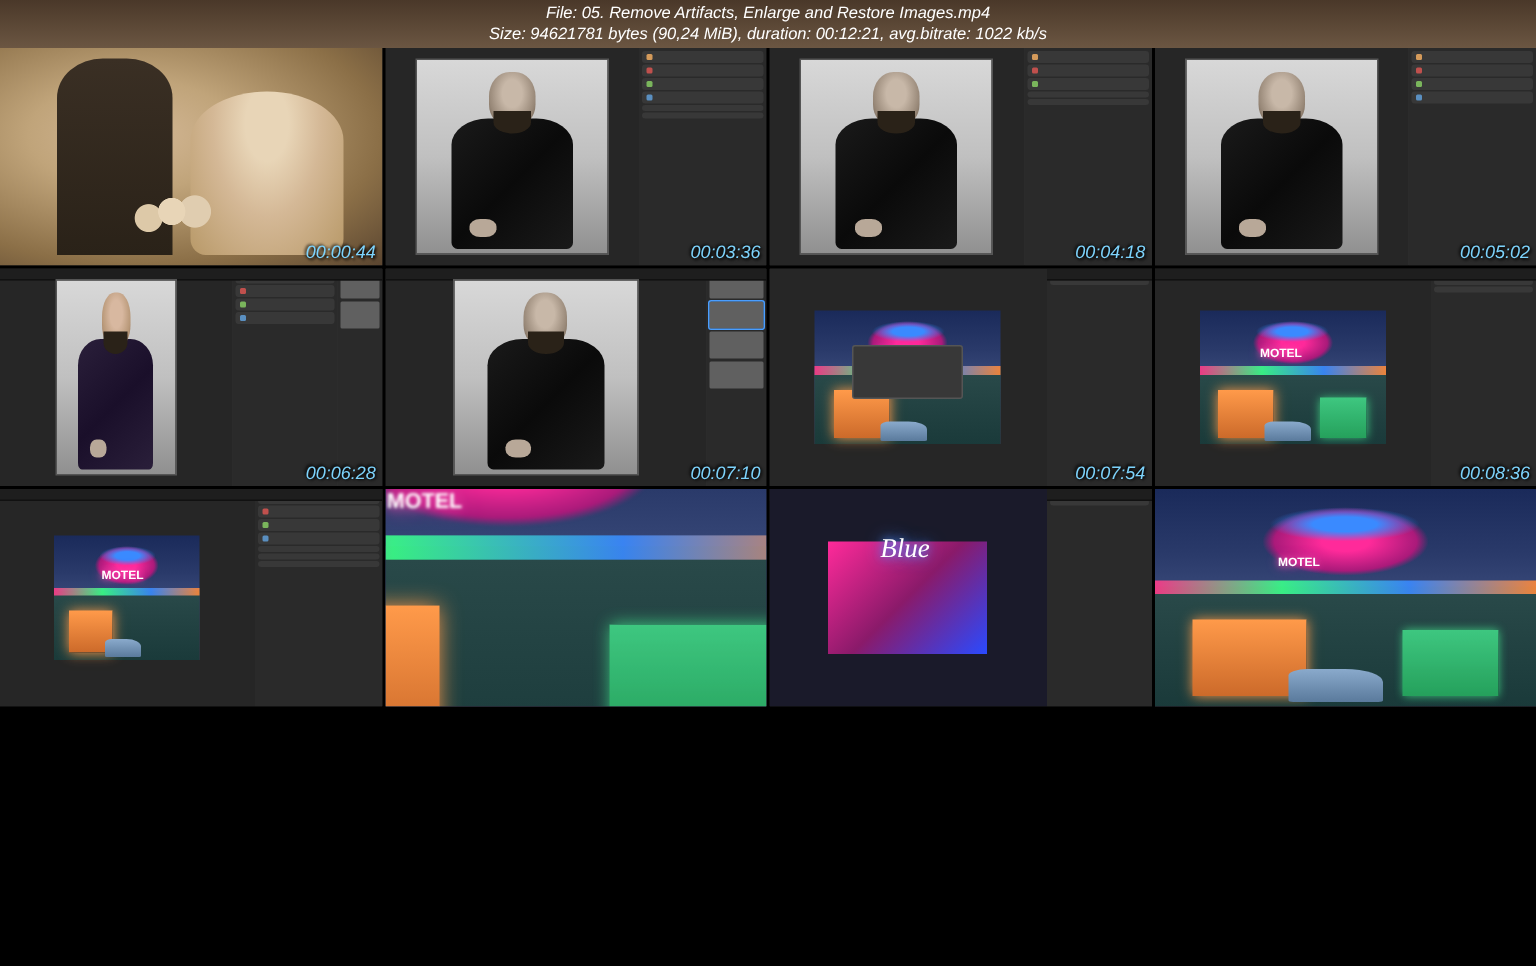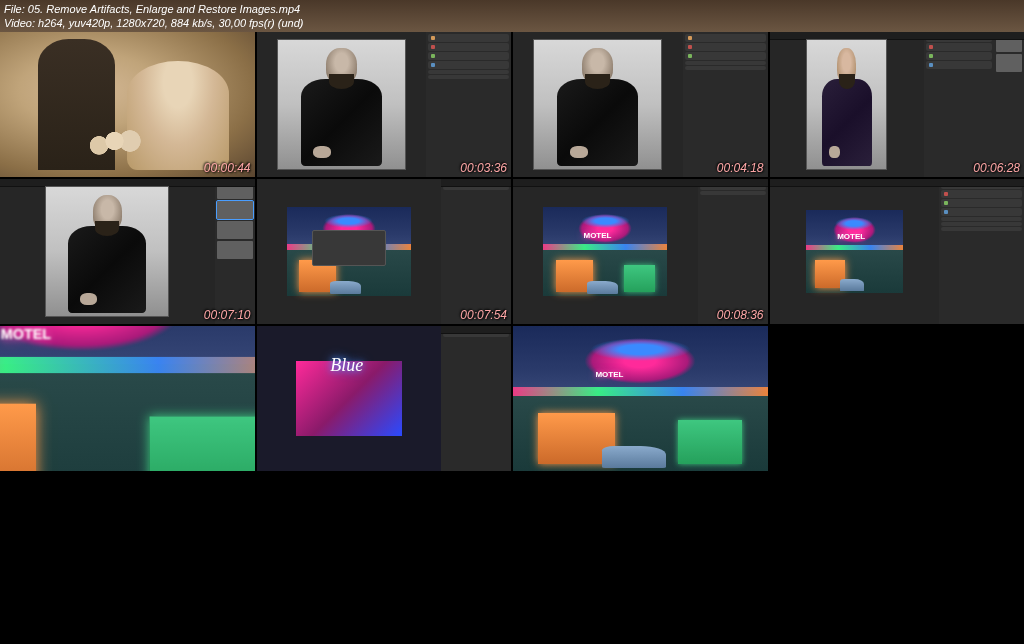--- a/index.html
+++ b/index.html
@@ -10,20 +10,21 @@
     font-family: Arial, sans-serif;
     overflow: hidden;
   }
   .header {
     padding: 2px 4px;
     color: #fff;
     font-size: 11px;
     font-style: italic;
     line-height: 14px;
     background: linear-gradient(to bottom, #4a3829 0%, #6b5642 100%);
+    text-align: center;
   }
   .header-line { white-space: nowrap; }
   .grid {
     display: grid;
     grid-template-columns: repeat(4, 1fr);
     grid-template-rows: repeat(4, 1fr);
     gap: 2px;
     width: 1024px;
     height: 586px;
     background: #000;
@@ -31,21 +32,21 @@
   .thumb {
     position: relative;
     background: #1a1a1a;
     overflow: hidden;
     display: flex;
   }
   .timestamp {
     position: absolute;
     bottom: 2px;
     right: 4px;
-    color: #fca5a5;
+    color: #7dd3fc;
     font-size: 12px;
     font-style: italic;
     text-shadow: 1px 1px 2px #000, -1px -1px 2px #000;
     z-index: 10;
   }
   
   .ps-frame { display: flex; width: 100%; height: 100%; background: #323232; }
   .ps-canvas {
     flex: 1;
     background: #262626;
@@ -177,22 +178,27 @@
 </style>
 </head>
 <body>
 
 <div class="header">
   <div class="header-line">
     <span>File:</span>
     <span>05. Remove Artifacts, Enlarge and Restore Images.mp4</span>
   </div>
   <div class="header-line">
-    <span>Video:</span>
-    <span>h264, yuv420p, 1280x720, 884 kb/s, 30,00 fps(r) (und)</span>
+    <span>Size:</span>
+    <span>94621781 bytes</span>
+    <span>(90,24 MiB)</span>,
+    <span>duration:</span>
+    <span>00:12:21</span>,
+    <span>avg.bitrate:</span>
+    <span>1022 kb/s</span>
   </div>
 </div>
 
 <div class="grid">
 
   <div class="thumb">
     <div class="sepia-photo full-img">
       <div class="sepia-fig1"></div>
         <div class="sepia-fig2"></div>
         <div class="flowers"></div>
@@ -253,20 +259,47 @@
         <div class="ps-panel">
             <span class="ps-dot g"></span>
           </div>
           <div class="ps-panel"></div>
           <div class="ps-panel"></div>
       </div>
     </div>
     <div class="timestamp">00:04:18</div>
   </div>
 
+  <div class="thumb">
+    <div class="ps-frame">
+      <div class="ps-canvas">
+          <div class="lincoln">
+            <div class="lincoln-body"></div>
+            <div class="lincoln-head"></div>
+            <div class="lincoln-beard"></div>
+            <div class="lincoln-hand"></div>
+          </div>
+        </div>
+      <div class="ps-side ps-side-wide">
+        <div class="ps-panel">
+            <span class="ps-dot"></span>
+          </div>
+          <div class="ps-panel">
+            <span class="ps-dot r"></span>
+          </div>
+        <div class="ps-panel">
+            <span class="ps-dot g"></span>
+          </div>
+          <div class="ps-panel">
+            <span class="ps-dot b"></span>
+          </div>
+      </div>
+    </div>
+    <div class="timestamp">00:05:02</div>
+  </div>
 
 
   <div class="thumb">
     <div class="ps-frame">
       <div class="ps-top"></div>
       <div class="ps-canvas">
           <div class="lincoln lincoln-color" style="width:55%">
             <div class="lincoln-body"></div>
             <div class="lincoln-head"></div>
             <div class="lincoln-beard"></div>

